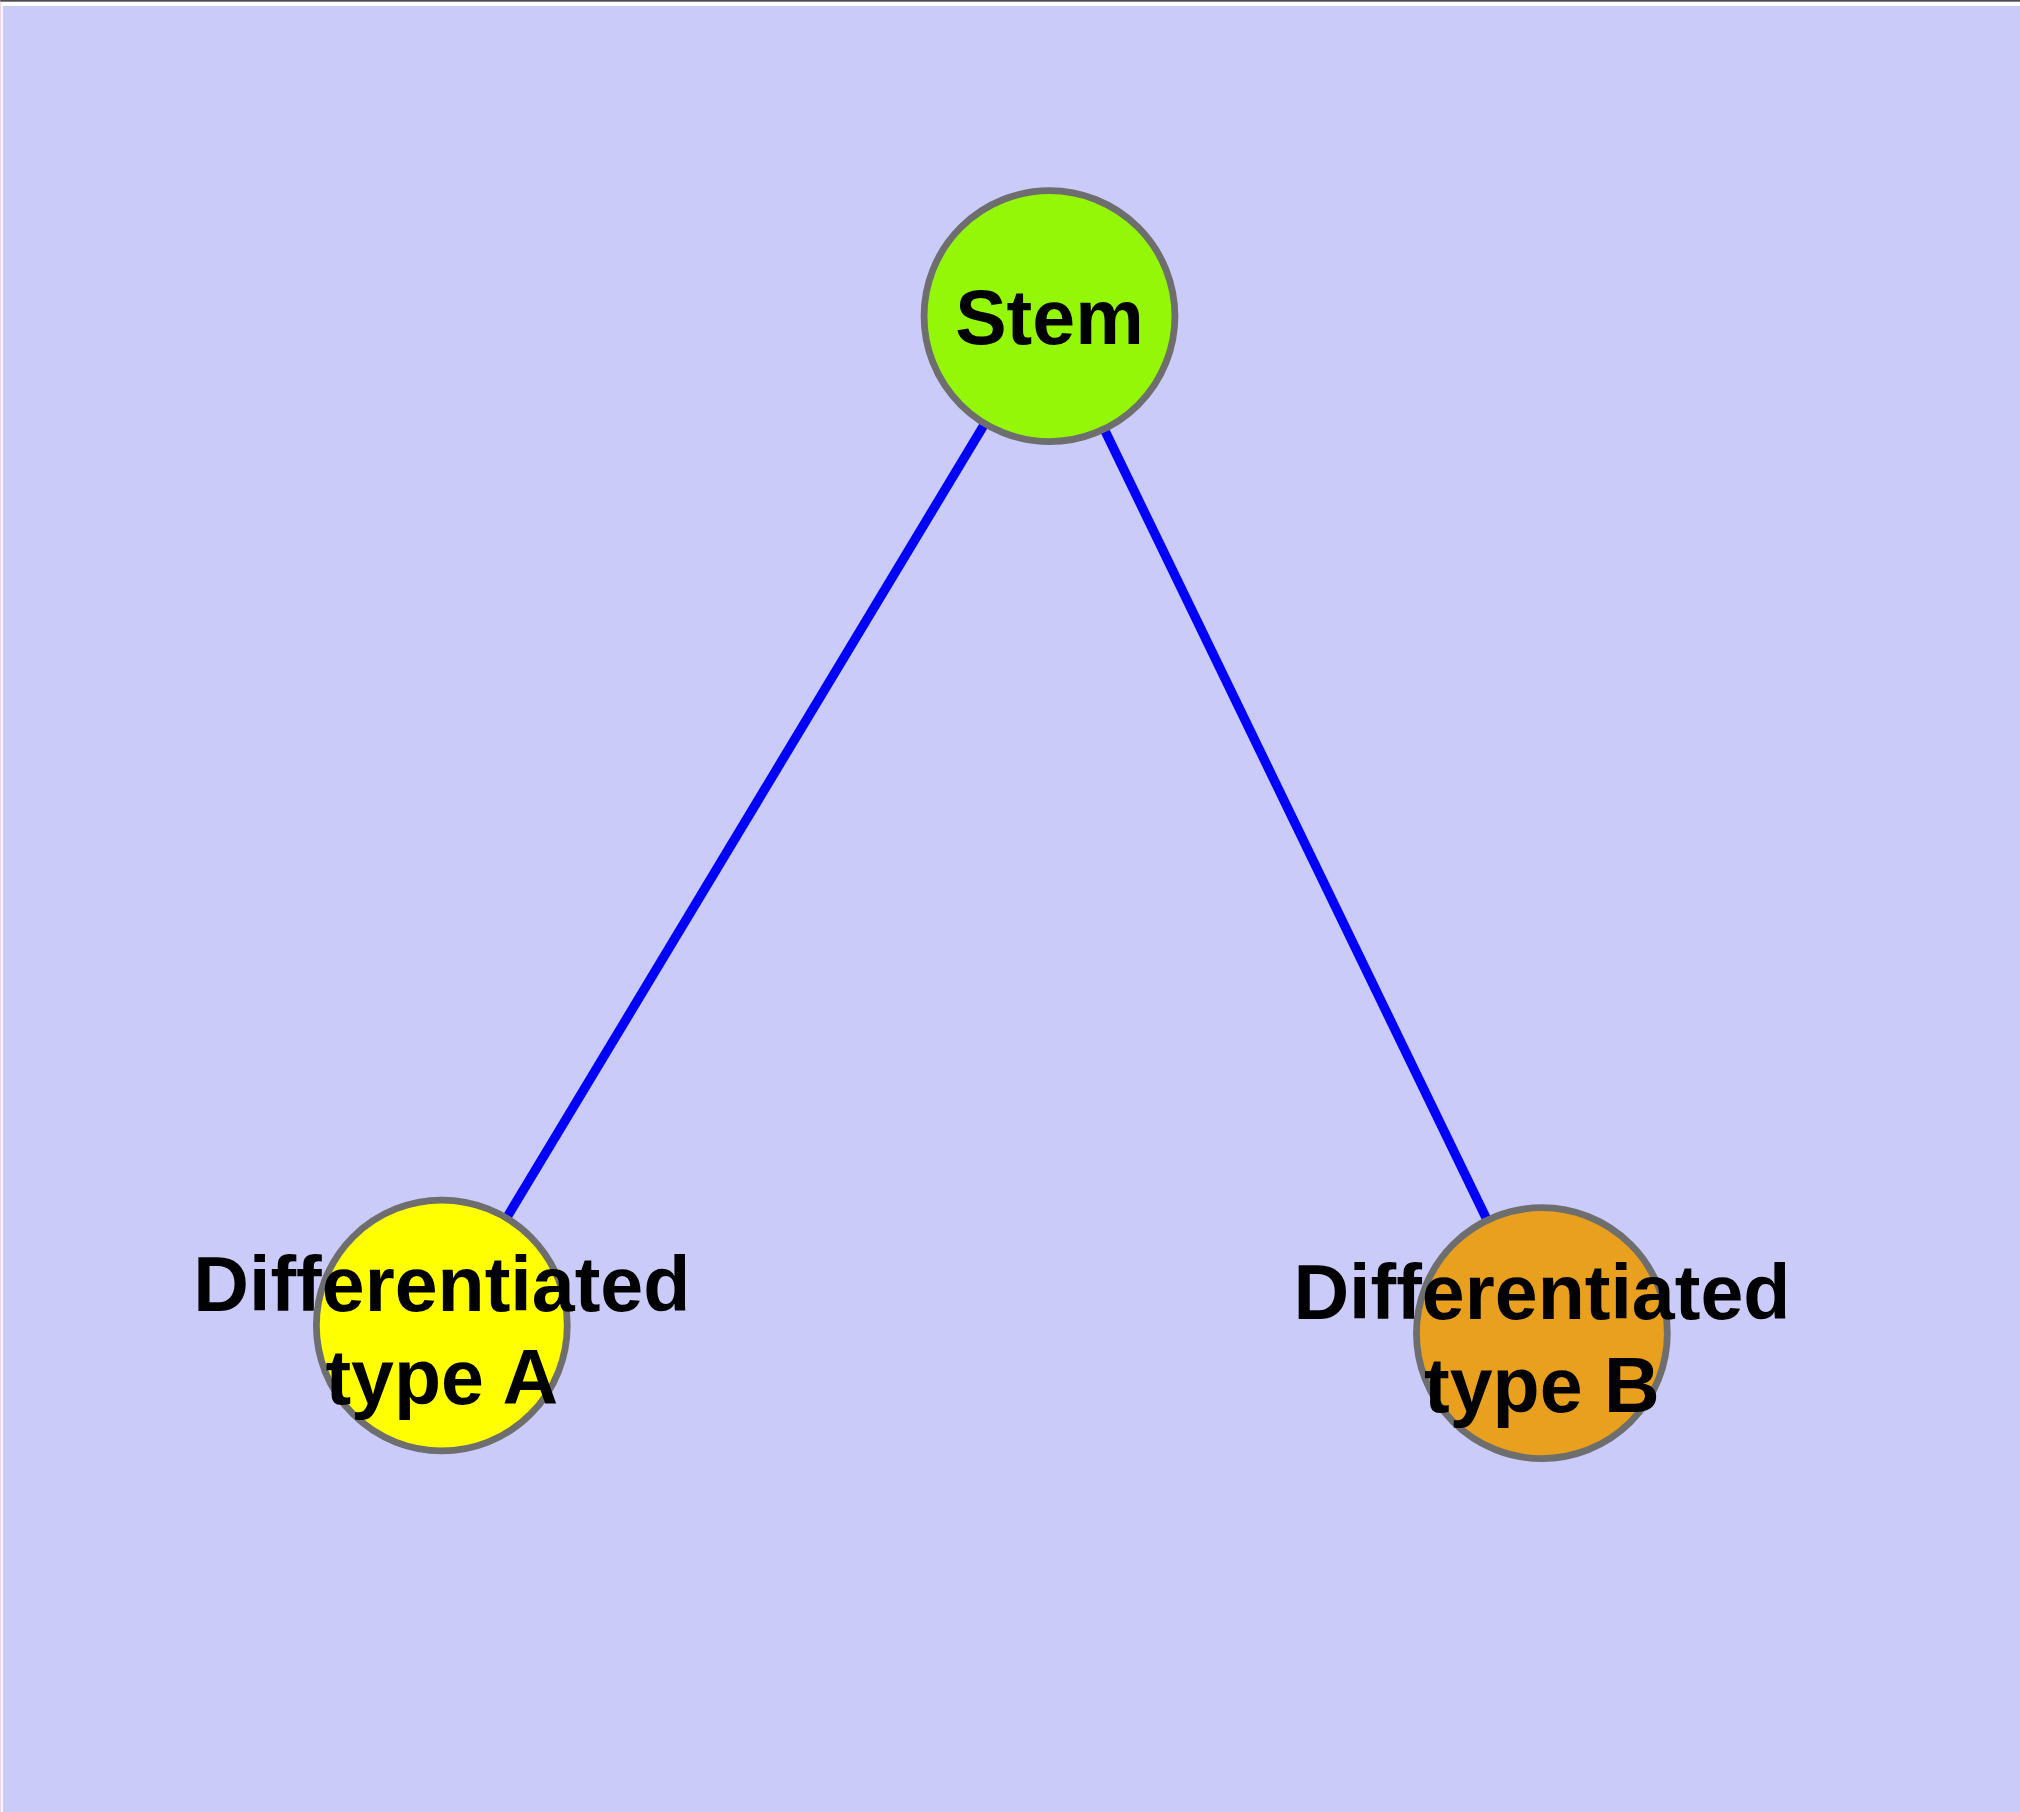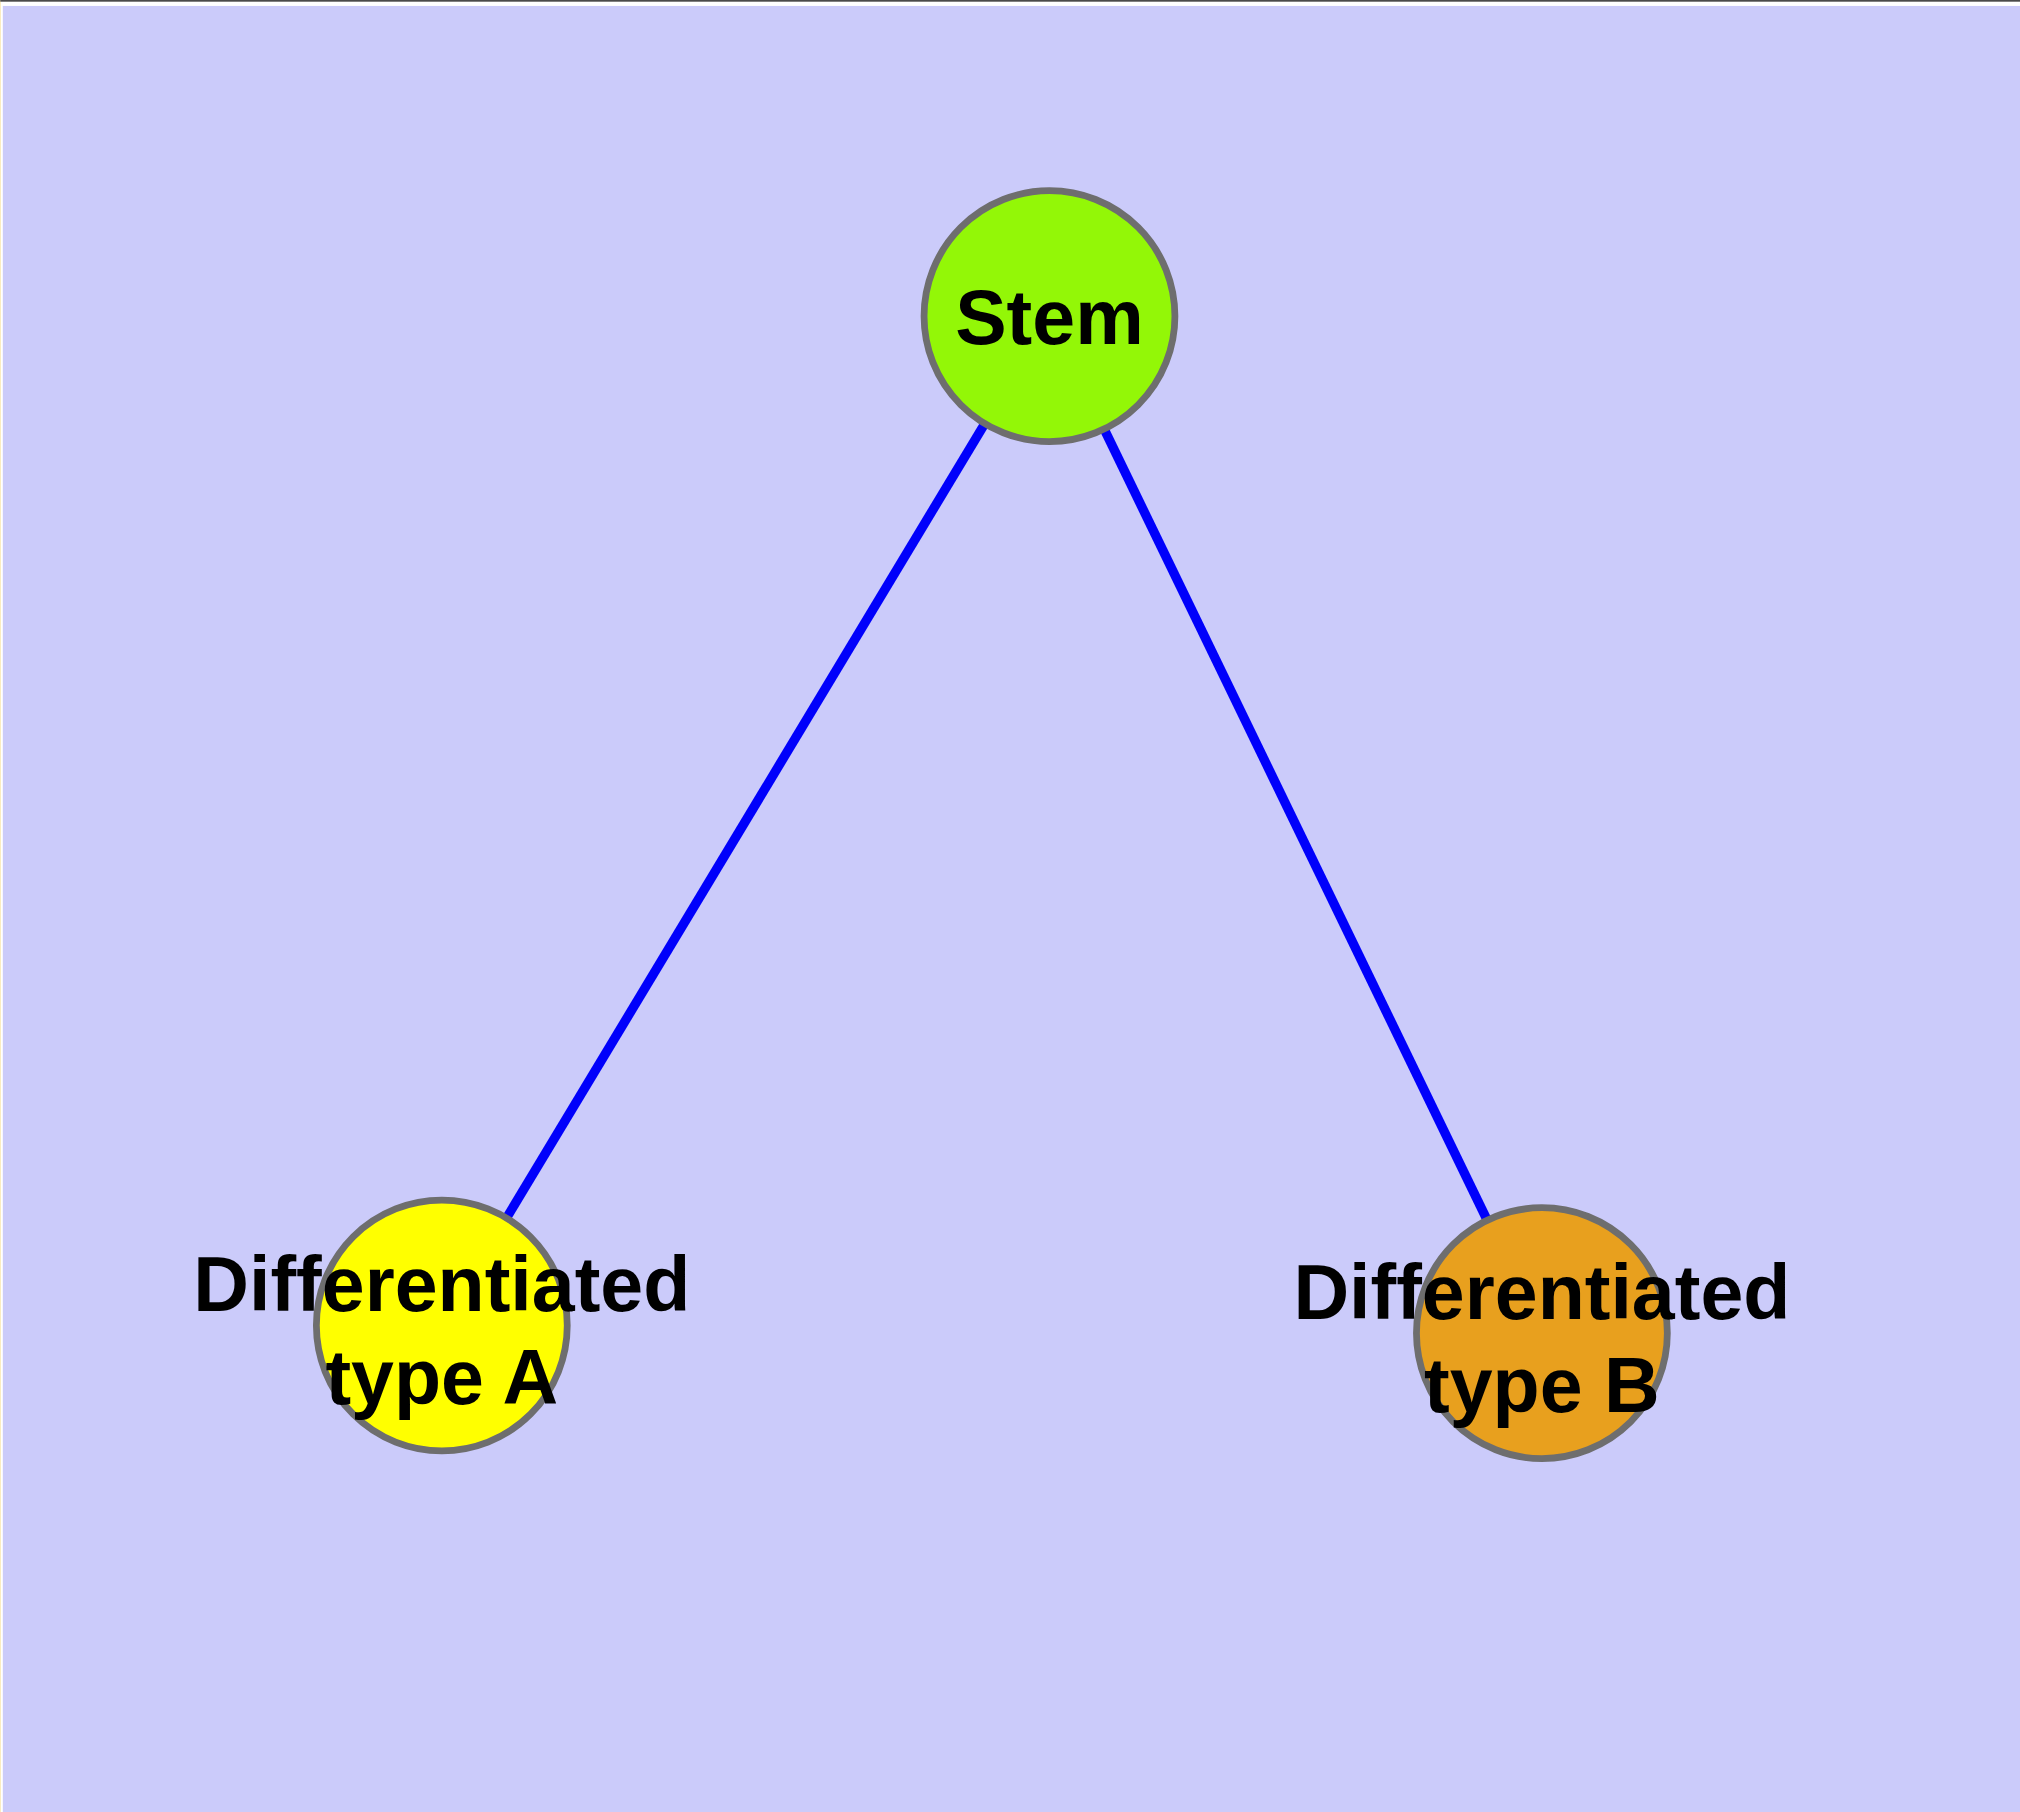--- a/index.html
+++ b/index.html
@@ -4,21 +4,21 @@
 <style>
   html, body {
     margin: 0;
     padding: 0;
     background: #FFFFFF;
   }
   .canvas {
     position: relative;
     width: 2021px;
     height: 1812px;
-    background: #eab308;
+    background: #ec4899;
     overflow: hidden;
   }
   .canvas svg {
     display: block;
     width: 2021px;
     height: 1812px;
   }
   .node-label {
     font-family: "Liberation Sans", sans-serif;
     font-weight: bold;

